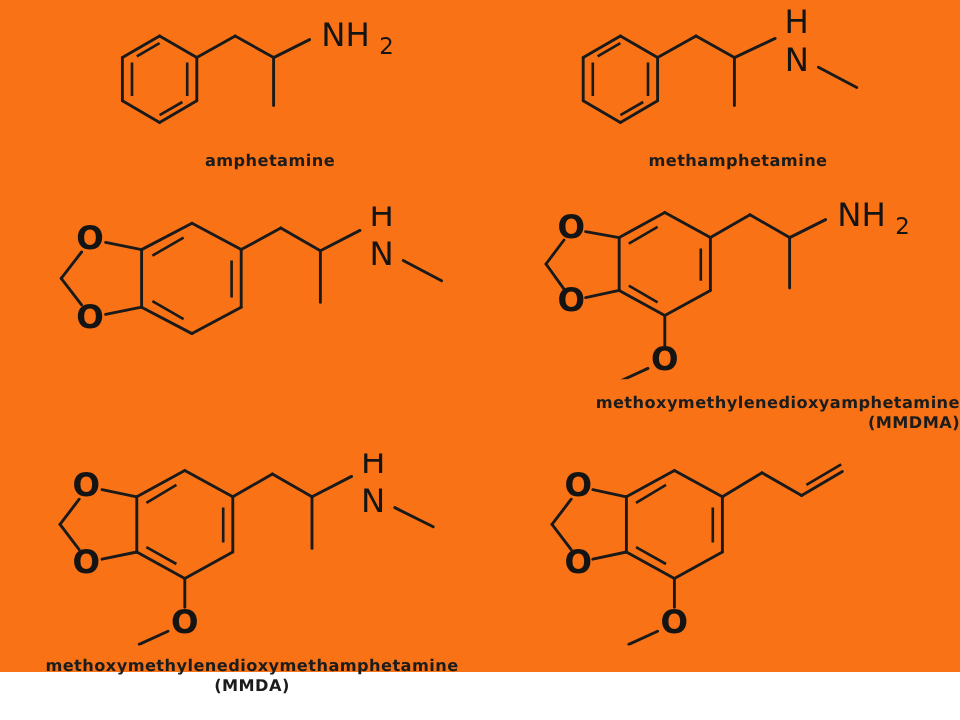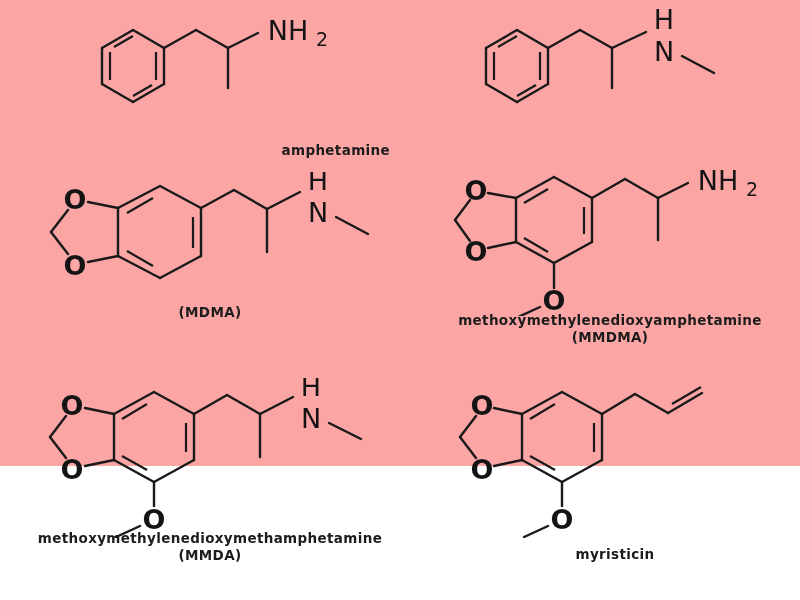--- a/index.html
+++ b/index.html
@@ -11,22 +11,22 @@
   body {
     width: 800px;
     height: 600px;
     overflow: hidden;
     font-family: "DejaVu Sans", "Liberation Sans", sans-serif;
     color: #1a1a1a;
   }
   #sheet {
     position: relative;
     width: 800px;
-    height: 466px;
-    background: #fca5a5;
+    height: 560px;
+    background: #f97316;
   }
   .cell {
     position: absolute;
     box-sizing: border-box;
   }
   .struct-svg {
     display: block;
   }
   .caption {
     position: absolute;
@@ -102,21 +102,21 @@
         <path class="bond" d="M 136,24 L 168,42"></path>
         <path class="bond" d="M 168,42 L 168,82"></path>
         <path class="bond" d="M 168,42 L 198,27"></path>
       </g>
 
       <g>
         <text class="atom" x="228" y="24">NH</text>
         <text class="atom atom-sub" x="262" y="33">2</text>
       </g>
     </svg>
-    <div class="caption" style="top:136px;text-align:right;">
+    <div class="caption" style="top:120px;">
       <span>amphetamine</span>
     </div>
   </div>
 
   <div class="cell" style="left:450px; top:6px; width:330px; height:150px;">
     <svg class="struct-svg" width="330" height="125" viewBox="0 0 330 125">
       <g>
         <path class="bond" d="M 36,78 L 36,42"></path>
         <path class="bond" d="M 36,42 L 67,24"></path>
         <path class="bond" d="M 67,24 L 98,42"></path>
@@ -134,20 +134,23 @@
         <path class="bond" d="M 162,42 L 162,82"></path>
         <path class="bond" d="M 162,42 L 196,26"></path>
       </g>
 
       <g>
         <text class="atom" x="214" y="13">H</text>
         <text class="atom atom-n" x="214" y="45">N</text>
         <path class="bond" d="M 232,50 L 264,67"></path>
       </g>
     </svg>
+    <div class="caption" style="top:120px;">
+      <span>methamphetamine</span>
+    </div>
   </div>
 
   <div class="cell" style="left:10px; top:172px; width:400px; height:180px;">
     <svg class="struct-svg" width="400" height="135" viewBox="0 0 400 135">
 
       <g>
         <path class="bond" d="M 108,36 L 108,84"></path>
         <path class="bond" d="M 108,36 L 150,14"></path>
         <path class="bond" d="M 150,14 L 191,36"></path>
         <path class="bond" d="M 191,36 L 191,84"></path>
@@ -173,21 +176,20 @@
         <path class="bond" d="M 257,37 L 257,80"></path>
         <path class="bond" d="M 257,37 L 290,20"></path>
       </g>
       <g>
         <text class="atom" x="308" y="8">H</text>
         <text class="atom atom-n" x="308" y="40">N</text>
         <path class="bond" d="M 326,45 L 358,62"></path>
       </g>
     </svg>
     <div class="caption" style="top:132px;">
-      <span class="sub">(MDMA)</span>
     </div>
   </div>
 
   <div class="cell" style="left:420px; top:166px; width:380px; height:190px;">
     <svg class="struct-svg" width="380" height="150" viewBox="0 0 380 150">
       <g>
         <path class="bond" d="M 96,32 L 96,76"></path>
         <path class="bond" d="M 96,32 L 134,11"></path>
         <path class="bond" d="M 134,11 L 172,32"></path>
         <path class="bond" d="M 172,32 L 172,76"></path>
@@ -215,21 +217,21 @@
         <path class="bond" d="M 172,32 L 205,13"></path>
         <path class="bond" d="M 205,13 L 238,32"></path>
         <path class="bond" d="M 238,32 L 238,74"></path>
         <path class="bond" d="M 238,32 L 268,17"></path>
       </g>
       <g>
         <text class="atom" x="298" y="14">NH</text>
         <text class="atom atom-sub" x="332" y="23">2</text>
       </g>
     </svg>
-    <div class="caption" style="top:146px;">
+    <div class="caption" style="top:162px;text-align:right;">
       <span>methoxymethylenedioxyamphetamine</span>
       <span class="sub">(MMDMA)</span>
     </div>
   </div>
 
   <div class="cell" style="left:10px; top:378px; width:400px; height:200px;">
     <svg class="struct-svg" width="400" height="160" viewBox="0 0 400 160">
       <g>
         <path class="bond" d="M 104,36 L 104,82"></path>
         <path class="bond" d="M 104,36 L 144,14"></path>
@@ -259,21 +261,21 @@
         <path class="bond" d="M 217,17 L 250,36"></path>
         <path class="bond" d="M 250,36 L 250,79"></path>
         <path class="bond" d="M 250,36 L 283,19"></path>
       </g>
       <g>
         <text class="atom" x="301" y="8">H</text>
         <text class="atom atom-n" x="301" y="40">N</text>
         <path class="bond" d="M 319,45 L 351,61"></path>
       </g>
     </svg>
-    <div class="caption" style="top:152px;">
+    <div class="caption" style="top:169px;">
       <span>methoxymethylenedioxymethamphetamine</span>
       <span class="sub">(MMDA)</span>
     </div>
   </div>
 
   <div class="cell" style="left:430px; top:378px; width:370px; height:200px;">
     <svg class="struct-svg" width="370" height="160" viewBox="0 0 370 160">
       <g>
         <path class="bond" d="M 92,36 L 92,82"></path>
         <path class="bond" d="M 92,36 L 132,14"></path>
@@ -299,18 +301,15 @@
         <path class="bond" d="M 118,148 L 94,159"></path>
       </g>
 
       <g>
         <path class="bond" d="M 172,36 L 205,16"></path>
         <path class="bond" d="M 205,16 L 238,35"></path>
         <path class="bond" d="M 238,35 L 272,15"></path>
         <path class="bond-inner" d="M 242,26 L 271,9"></path>
       </g>
     </svg>
-    <div class="caption" style="top:168px;">
-      <span>myristicin</span>
-    </div>
   </div>
 
 </div>
 
 </body></html>

